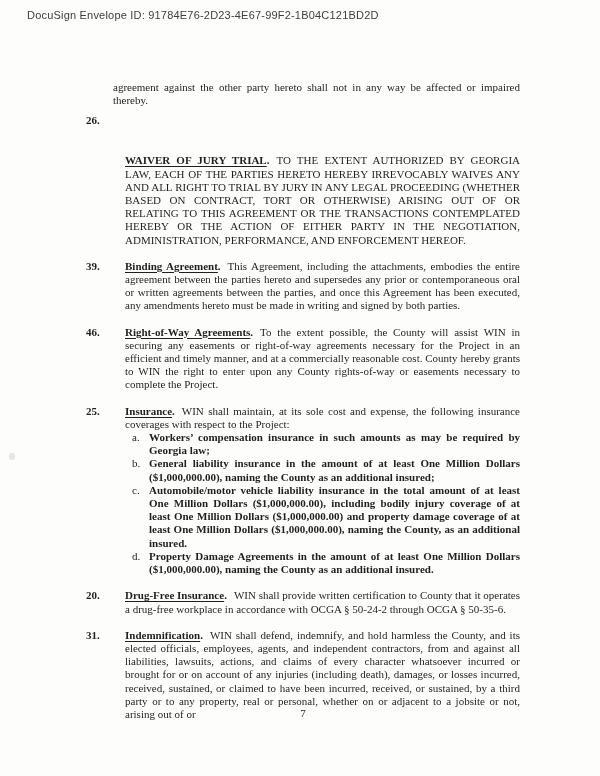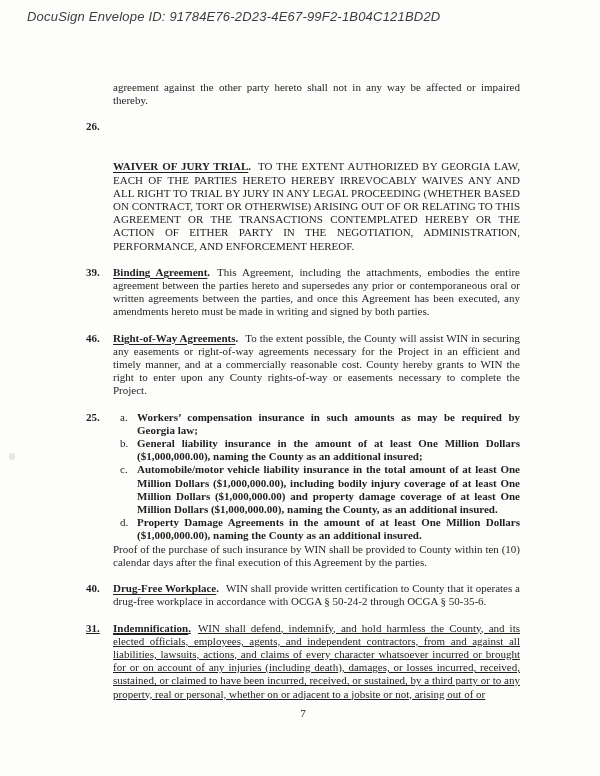--- a/index.html
+++ b/index.html
@@ -14,43 +14,43 @@
     font-family: "Liberation Serif", serif;
     color: var(--text-color);
     position: relative;
     overflow: hidden;
   }
   .docusign-header {
     position: absolute;
     left: 27px;
     top: 9px;
     font-family: "Liberation Sans", sans-serif;
-    font-size: 13px;
+    font-size: 11px;
     letter-spacing: 0.2px;
     color: var(--header-color);
-    font-style: italic;
   }
   .content {
     position: absolute;
     left: 86px;
     top: 81px;
     width: 434px;
     font-size: 11px;
     line-height: 13.2px;
   }
   .carryover {
     margin-left: 27px;
     text-align: justify;
-    margin-bottom: 13px;
+    margin-bottom: 7px;
   }
   .clause {
     display: flex;
     margin-bottom: 13px;
+    gap: 12px;
   }
-  .clause:last-child { margin-bottom: 17px; text-decoration: underline; }
+  .clause:last-child { margin-bottom: 17px; }
   .clause-num {
     flex: none;
     width: 27px;
     font-weight: bold;
   }
   .clause-body {
     flex: 1;
     min-width: 0;
     text-align: justify;
   }
@@ -122,46 +122,48 @@
   <div class="clause">
     <span class="clause-num">46.</span>
     <div class="clause-body">
       <span class="clause-heading">Right-of-Way Agreements</span><span class="heading-period">.</span><span>To the extent possible, the County will assist WIN in securing any easements or right-of-way agreements necessary for the Project in an efficient and timely manner, and at a commercially reasonable cost. County hereby grants to WIN the right to enter upon any County rights-of-way or easements necessary to complete the Project.</span>
     </div>
   </div>
 
   <div class="clause">
     <span class="clause-num">25.</span>
     <div class="clause-body">
+      <div>
+        <span class="clause-heading">Insurance</span><span class="heading-period">.</span><span>WIN shall maintain, at its sole cost and expense, the following insurance coverages with respect to the Project:</span>
+      </div>
       <div class="sublist">
         <div class="subitem">
           <span class="sub-letter">a.</span>
           <div class="sub-text">Workers’ compensation insurance in such amounts as may be required by Georgia law;</div>
         </div>
         <div class="subitem">
           <span class="sub-letter">b.</span>
           <div class="sub-text">General liability insurance in the amount of at least One Million Dollars ($1,000,000.00), naming the County as an additional insured;</div>
         </div>
         <div class="subitem">
           <span class="sub-letter">c.</span>
           <div class="sub-text">Automobile/motor vehicle liability insurance in the total amount of at least One Million Dollars ($1,000,000.00), including bodily injury coverage of at least One Million Dollars ($1,000,000.00) and property damage coverage of at least One Million Dollars ($1,000,000.00), naming the County, as an additional insured.</div>
         </div>
         <div class="subitem">
           <span class="sub-letter">d.</span>
           <div class="sub-text">Property Damage Agreements in the amount of at least One Million Dollars ($1,000,000.00), naming the County as an additional insured.</div>
         </div>
       </div>
-      <div class="clause-footer">Proof of the purchase of such insurance by WIN shall be provided to County within ten (10) calendar days after the final execution of this Agreement by the parties.</div>
     </div>
   </div>
 
   <div class="clause">
-    <span class="clause-num">40.</span>
+    <span class="clause-num">20.</span>
     <div class="clause-body">
-      <span class="clause-heading">Drug-Free Workplace</span><span class="heading-period">.</span><span>WIN shall provide written certification to County that it operates a drug-free workplace in accordance with OCGA § 50-24-2 through OCGA § 50-35-6.</span>
+      <span class="clause-heading">Drug-Free Insurance</span><span class="heading-period">.</span><span>WIN shall provide written certification to County that it operates a drug-free workplace in accordance with OCGA § 50-24-2 through OCGA § 50-35-6.</span>
     </div>
   </div>
 
   <div class="clause">
     <span class="clause-num">31.</span>
     <div class="clause-body">
       <span class="clause-heading">Indemnification</span><span class="heading-period">.</span><span>WIN shall defend, indemnify, and hold harmless the County, and its elected officials, employees, agents, and independent contractors, from and against all liabilities, lawsuits, actions, and claims of every character whatsoever incurred or brought for or on account of any injuries (including death), damages, or losses incurred, received, sustained, or claimed to have been incurred, received, or sustained, by a third party or to any property, real or personal, whether on or adjacent to a jobsite or not, arising out of or</span>
     </div>
   </div>
 

